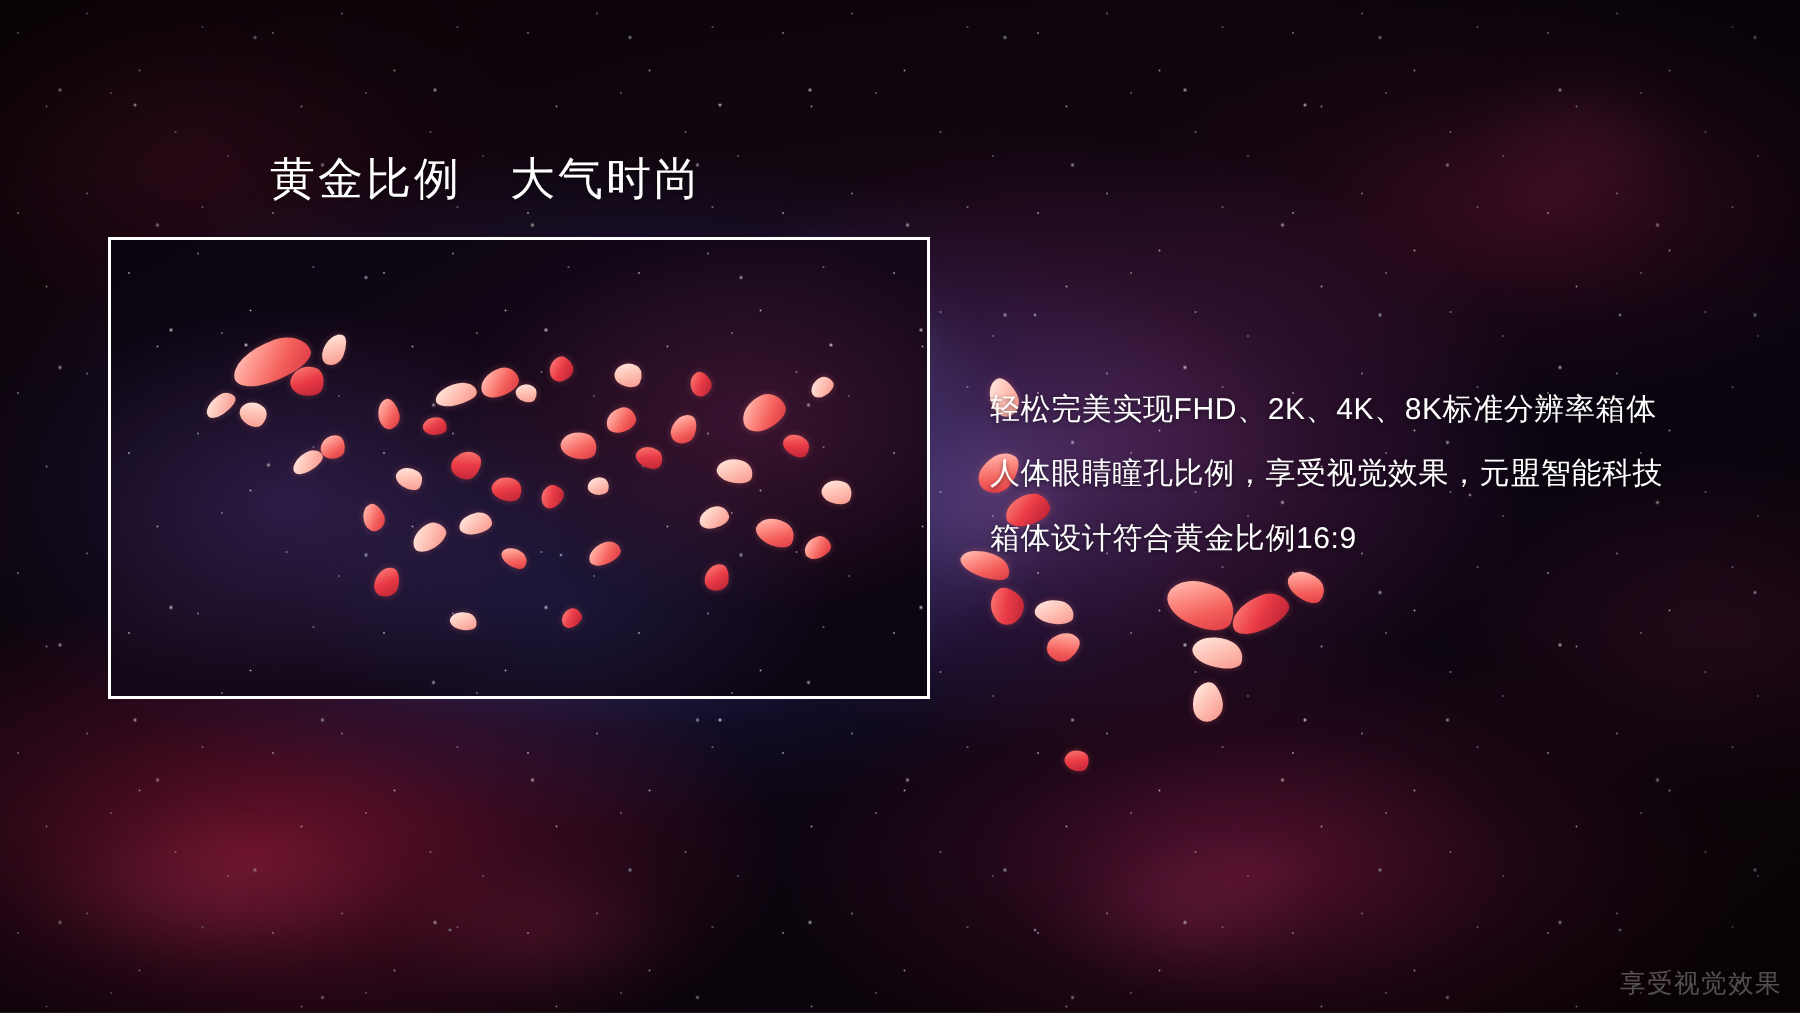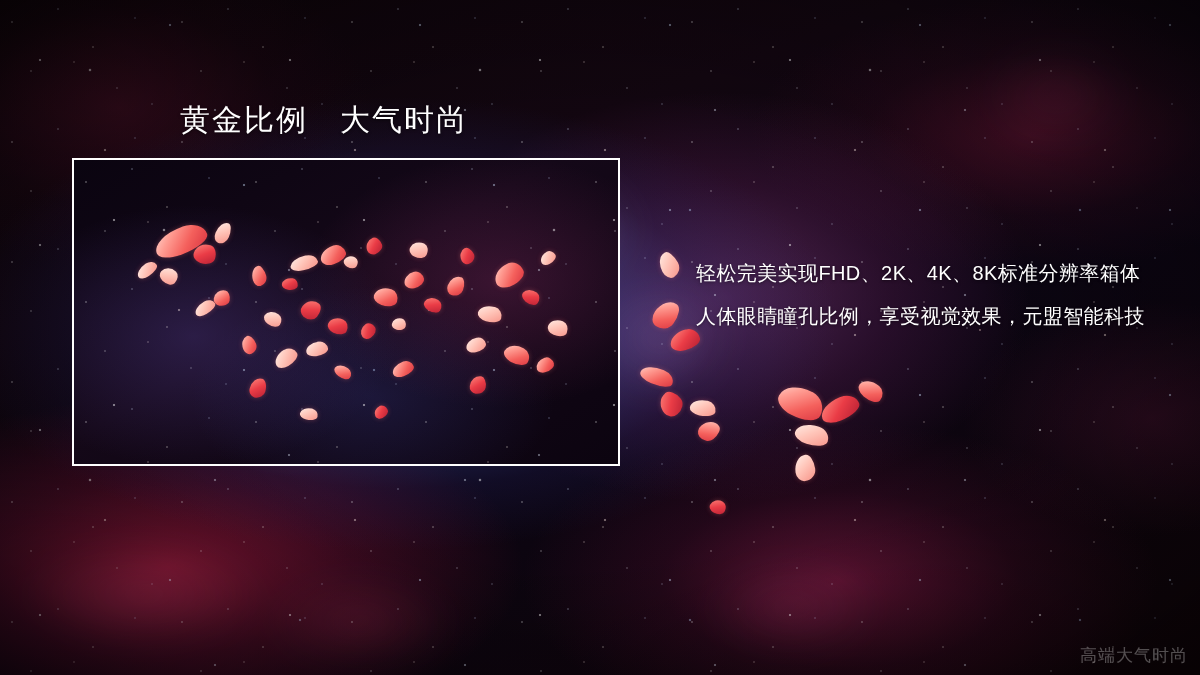--- a/index.html
+++ b/index.html
@@ -159,21 +159,20 @@
     letter-spacing: 2px;
     line-height: 1.2;
     white-space: pre;
     text-shadow: 0 1px 3px rgba(0,0,0,0.55);
   }
   #body-copy {
     position: absolute;
     left: 660px;
     top: 252px;
     width: 500px;
-    margin-left: 36px;
   }
   #body-copy .line {
     color: #ffffff;
     font-size: 20px;
     line-height: 43px;
     letter-spacing: 0.4px;
     white-space: nowrap;
     text-shadow: 0 1px 3px rgba(0,0,0,0.5);
   }
   #watermark {
@@ -262,17 +261,18 @@
         <div class="petal pale" style="left: 474px; top: 160px; width: 20px; height: 16px; transform: rotate(22deg);"></div>
         <div class="petal" style="left: 462px; top: 198px; width: 18px; height: 14px; transform: rotate(-18deg);"></div>
         <div class="petal pale" style="left: 226px; top: 248px; width: 18px; height: 12px; transform: rotate(14deg);"></div>
         <div class="petal deep" style="left: 300px; top: 246px; width: 14px; height: 12px; transform: rotate(-26deg);"></div>
       </div>
   </div>
 
   <div id="body-copy">
     <div class="line">轻松完美实现FHD、2K、4K、8K标准分辨率箱体</div>
     <div class="line">人体眼睛瞳孔比例，享受视觉效果，元盟智能科技</div>
+    <div class="line">箱体设计符合黄金比例16:9</div>
   </div>
 
-  <div id="watermark">高端大气时尚</div>
+  <div id="watermark">享受视觉效果</div>
 
 </div>
 
 </body></html>

